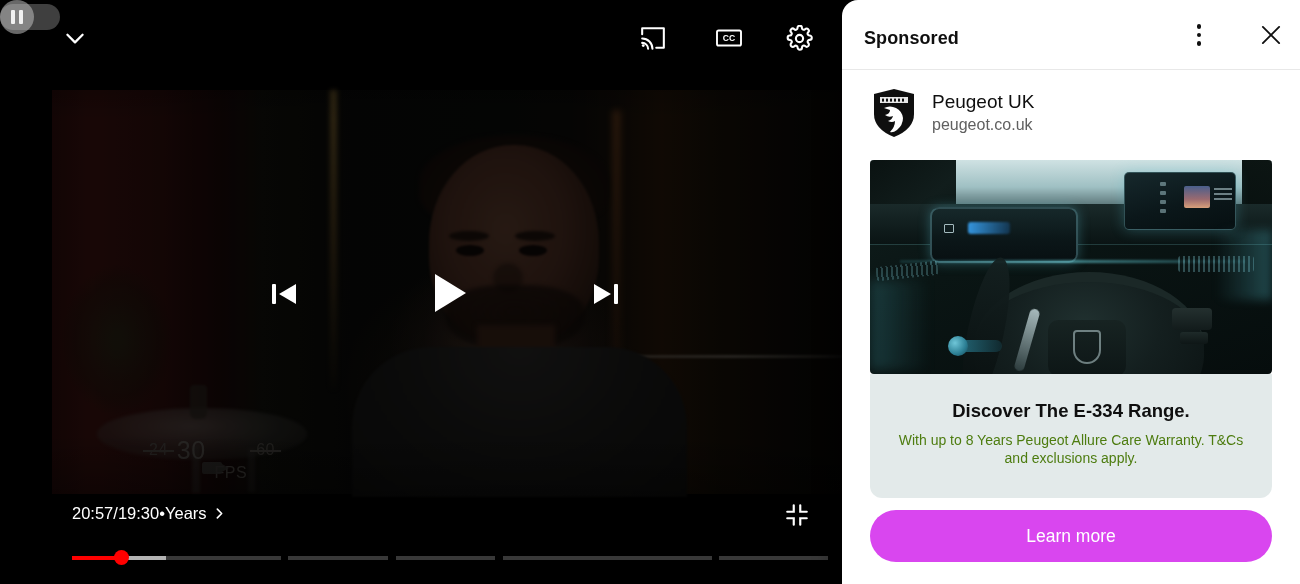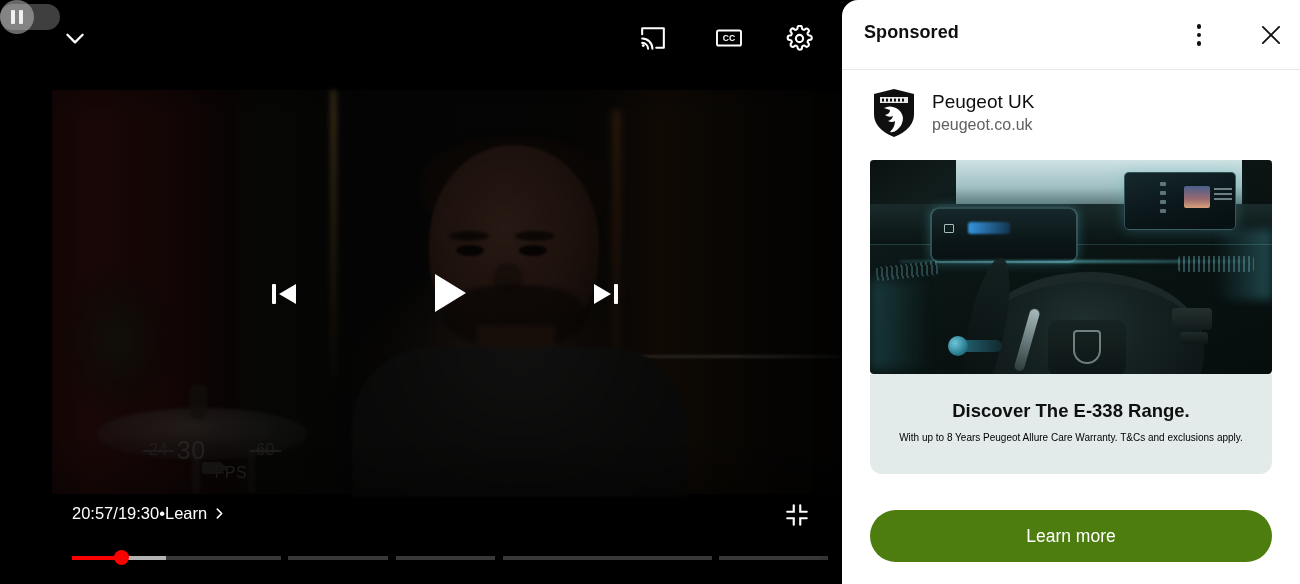--- a/index.html
+++ b/index.html
@@ -195,21 +195,21 @@
     position:absolute; right:0; top:0; width:458px; height:584px;
     background:#fff; border-radius:16px 0 0 0;
     box-shadow:-6px 0 22px rgba(0,0,0,0.45);
     overflow:hidden;
   }
   #ad-header {
     position:relative; height:70px; display:flex; align-items:center;
     border-bottom:1px solid #e8e8e8;
   }
   #ad-header-title {
-    position:absolute; left:22px; top:22px;
+    position:absolute; left:22px; top:28px;
     font-size:18px; font-weight:700; color:#0f0f0f; letter-spacing:0.1px;
   }
   #btn-ad-menu { position:absolute; left:339px; top:16px; width:36px; height:38px; cursor:pointer;
     display:flex; flex-direction:column; align-items:center; justify-content:center; gap:4px; }
   #btn-ad-menu i { width:4.5px; height:4.5px; border-radius:50%; background:#0f0f0f; display:block; }
   #btn-ad-close { position:absolute; left:410px; top:16px; width:38px; height:38px; cursor:pointer;
     display:flex; align-items:center; justify-content:center; }
 
   #advertiser { display:flex; align-items:center; gap:16px; padding:18px 0 0 30px; }
   #advertiser-logo { width:44px; height:50px; flex:0 0 auto; }
@@ -338,26 +338,26 @@
     filter:blur(6px);
   }
 
   
   #ad-copy {
     margin:0 28px; padding:26px 20px 30px 20px;
     background:#e3eaea; border-radius:0 0 12px 12px;
     text-align:center;
   }
   #ad-headline { font-size:18.5px; font-weight:700; color:#0f0f0f; margin-bottom:9px; }
-  #ad-subtext { font-size:10px; color:#000000; line-height:1.32; }
+  #ad-subtext { font-size:14px; color:#4d7c0f; line-height:1.32; }
 
   
   #btn-learn-more {
     position:absolute; left:28px; right:28px; bottom:22px; height:52px;
-    background:#4d7c0f; border:none; border-radius:26px; cursor:pointer;
+    background:#d946ef; border:none; border-radius:26px; cursor:pointer;
     color:#fff; font-size:17.5px; font-family:"Liberation Sans", sans-serif;
     display:flex; align-items:center; justify-content:center;
   }
 </style>
 </head>
 <body>
 
 <div id="root">
 
   <div id="player">
@@ -459,21 +459,21 @@
       </div>
     </div>
 
     <div id="bottom-bar">
       <div id="time-row">
         <span>20:57</span>
         <span class="sep"> / </span>
         <span>19:30</span>
         <span class="sep"> • </span>
         <span id="chapter-link">
-          <span>Learn</span>
+          <span>Years</span>
           <svg width="13" height="13" viewBox="0 0 24 24" fill="none" stroke="#ffffff" stroke-width="3" stroke-linecap="round" stroke-linejoin="round">
             <polyline points="8,4 16,12 8,20"></polyline>
           </svg>
         </span>
       </div>
 
       <div id="btn-collapse">
         <svg width="26" height="26" viewBox="0 0 24 24" fill="none" stroke="#ffffff" stroke-width="2" stroke-linecap="round">
           <polyline points="3,9 9,9 9,3"></polyline>
           <polyline points="21,9 15,9 15,3"></polyline>
@@ -571,19 +571,19 @@
       <div class="ci" id="ci-paddle"></div>
       <div class="ci" id="ci-wheel-hub"></div>
       <div class="ci" id="ci-wheel-logo"></div>
       <div class="ci" id="ci-stalk"></div>
       <div class="ci" id="ci-stalk-knob"></div>
       <div class="ci" id="ci-btns-r"></div>
       <div class="ci" id="ci-btns-r2"></div>
     </div>
 
     <div id="ad-copy">
-      <div id="ad-headline">Discover The E-338 Range.</div>
+      <div id="ad-headline">Discover The E-334 Range.</div>
       <div id="ad-subtext">With up to 8 Years Peugeot Allure Care Warranty. T&amp;Cs and exclusions apply.</div>
     </div>
 
     <button id="btn-learn-more">Learn more</button>
   </div>
 </div>
 
 </body></html>

